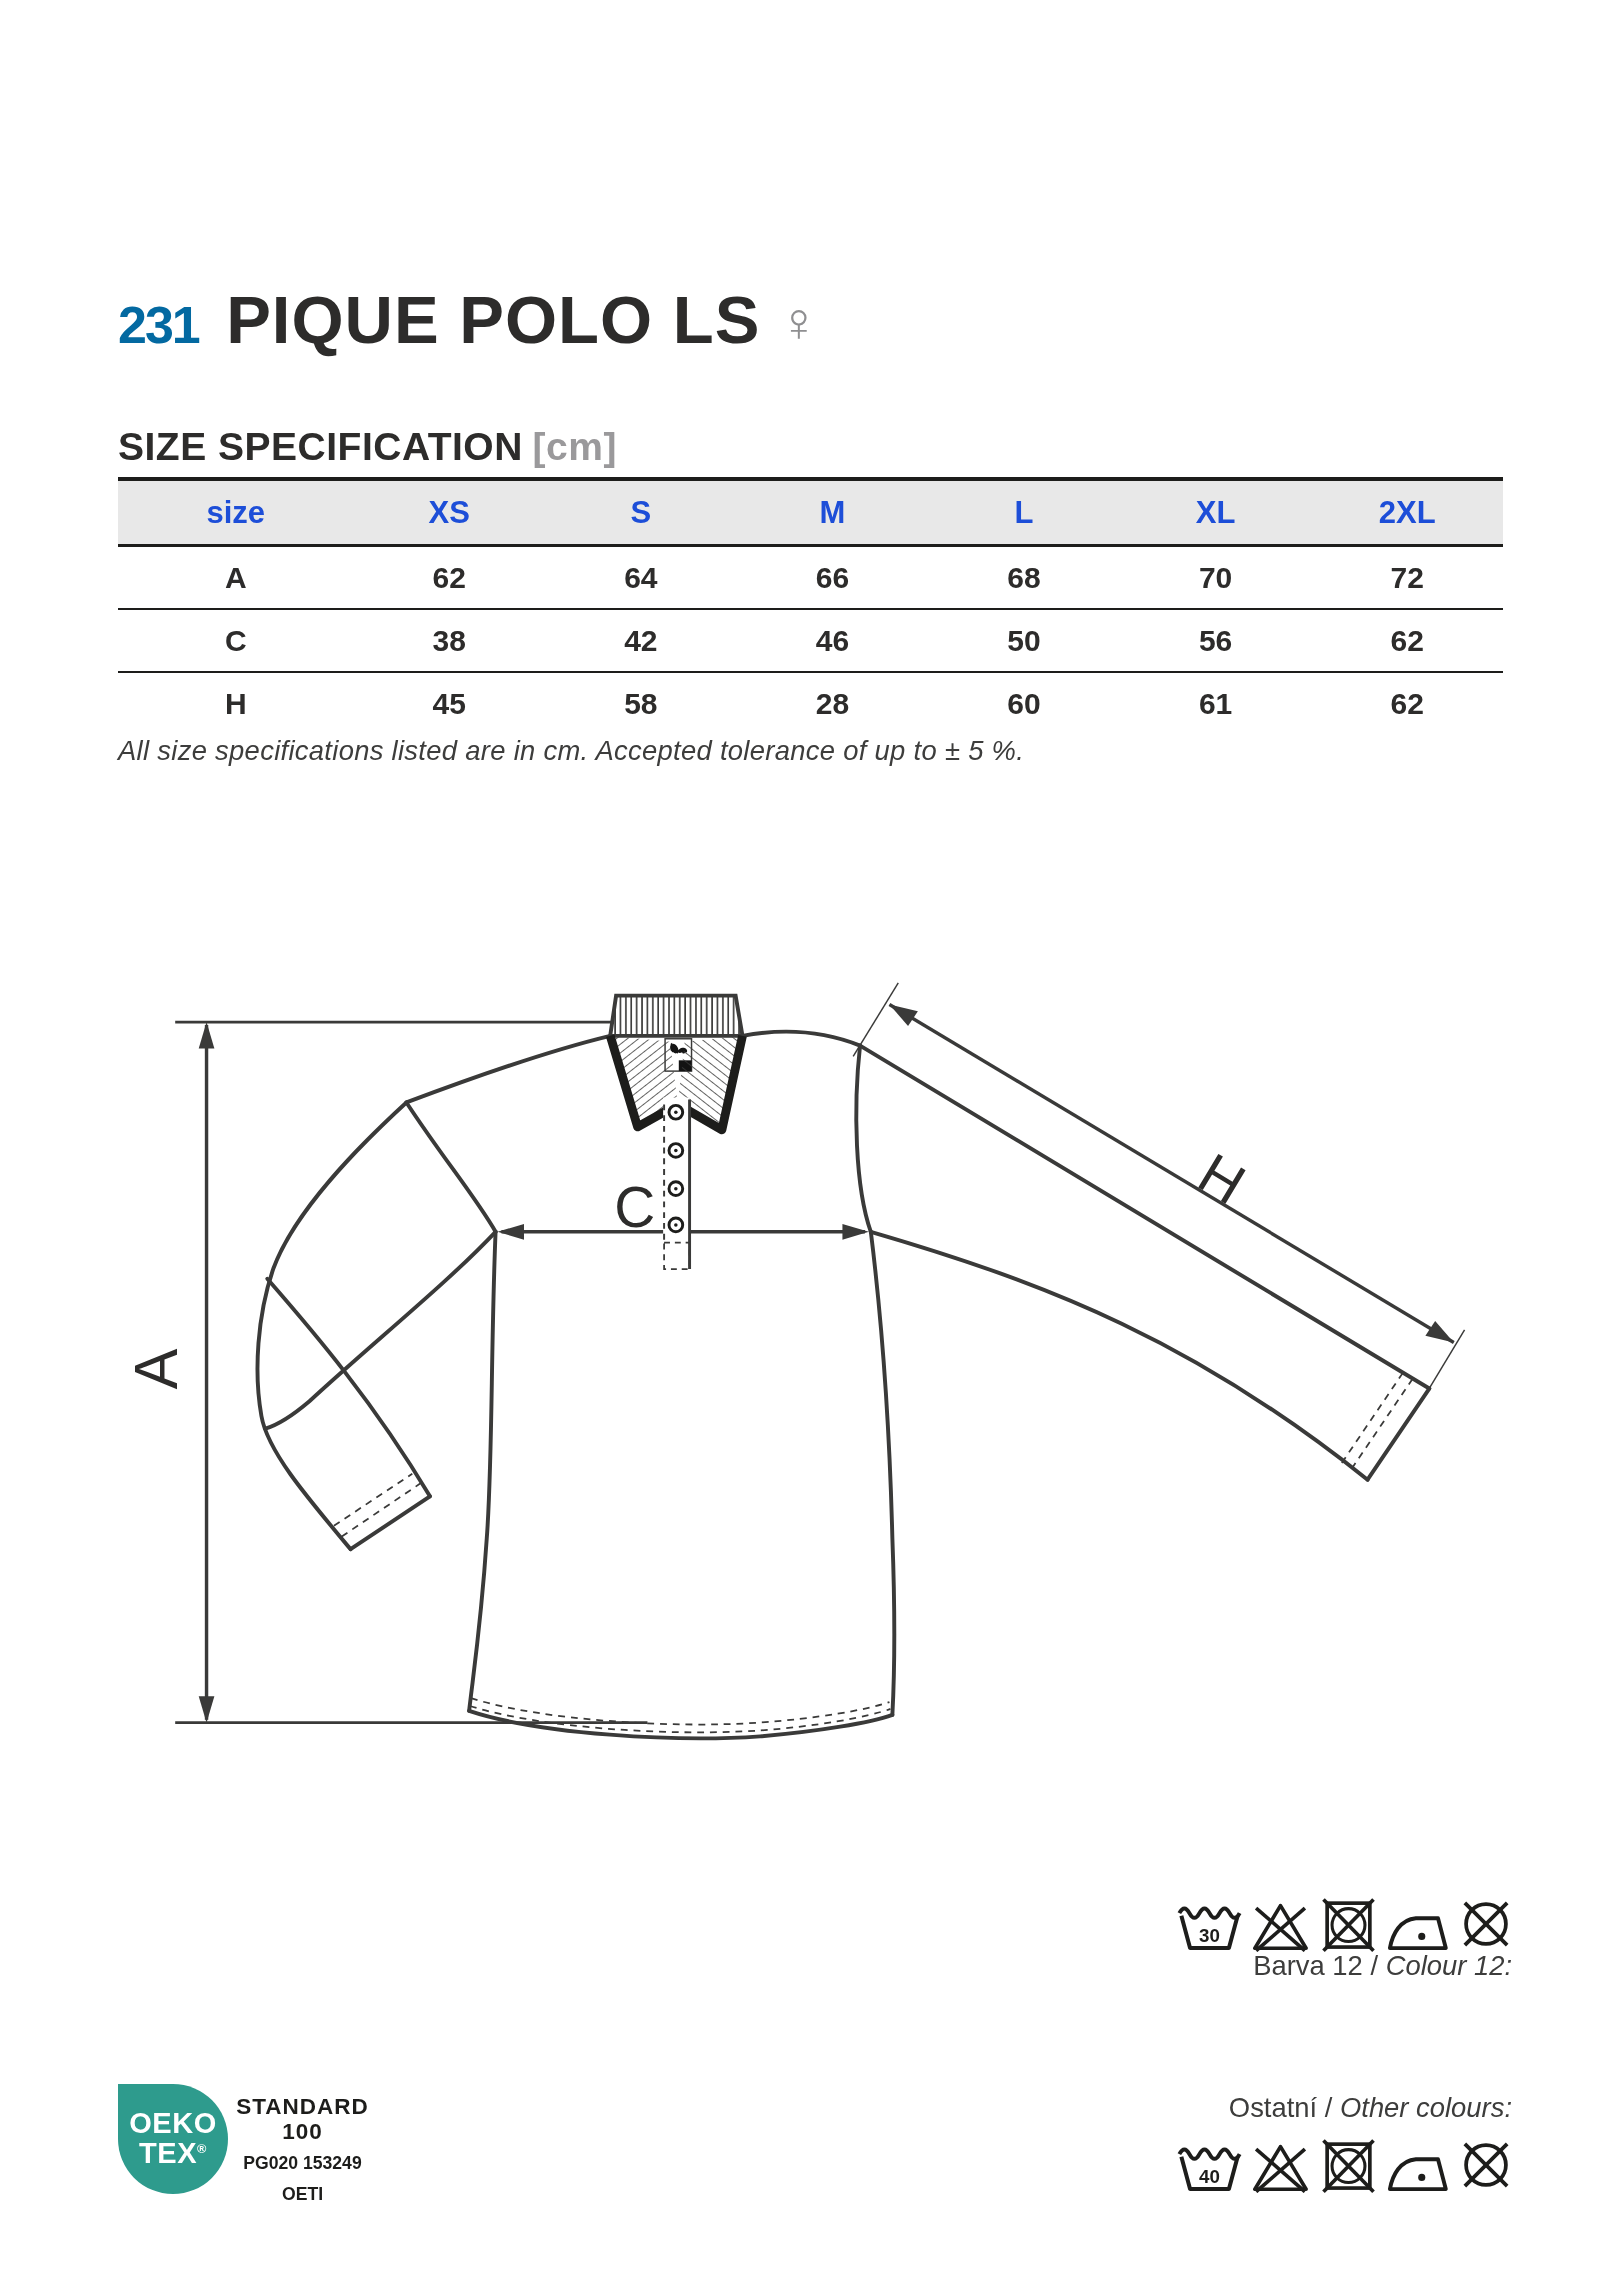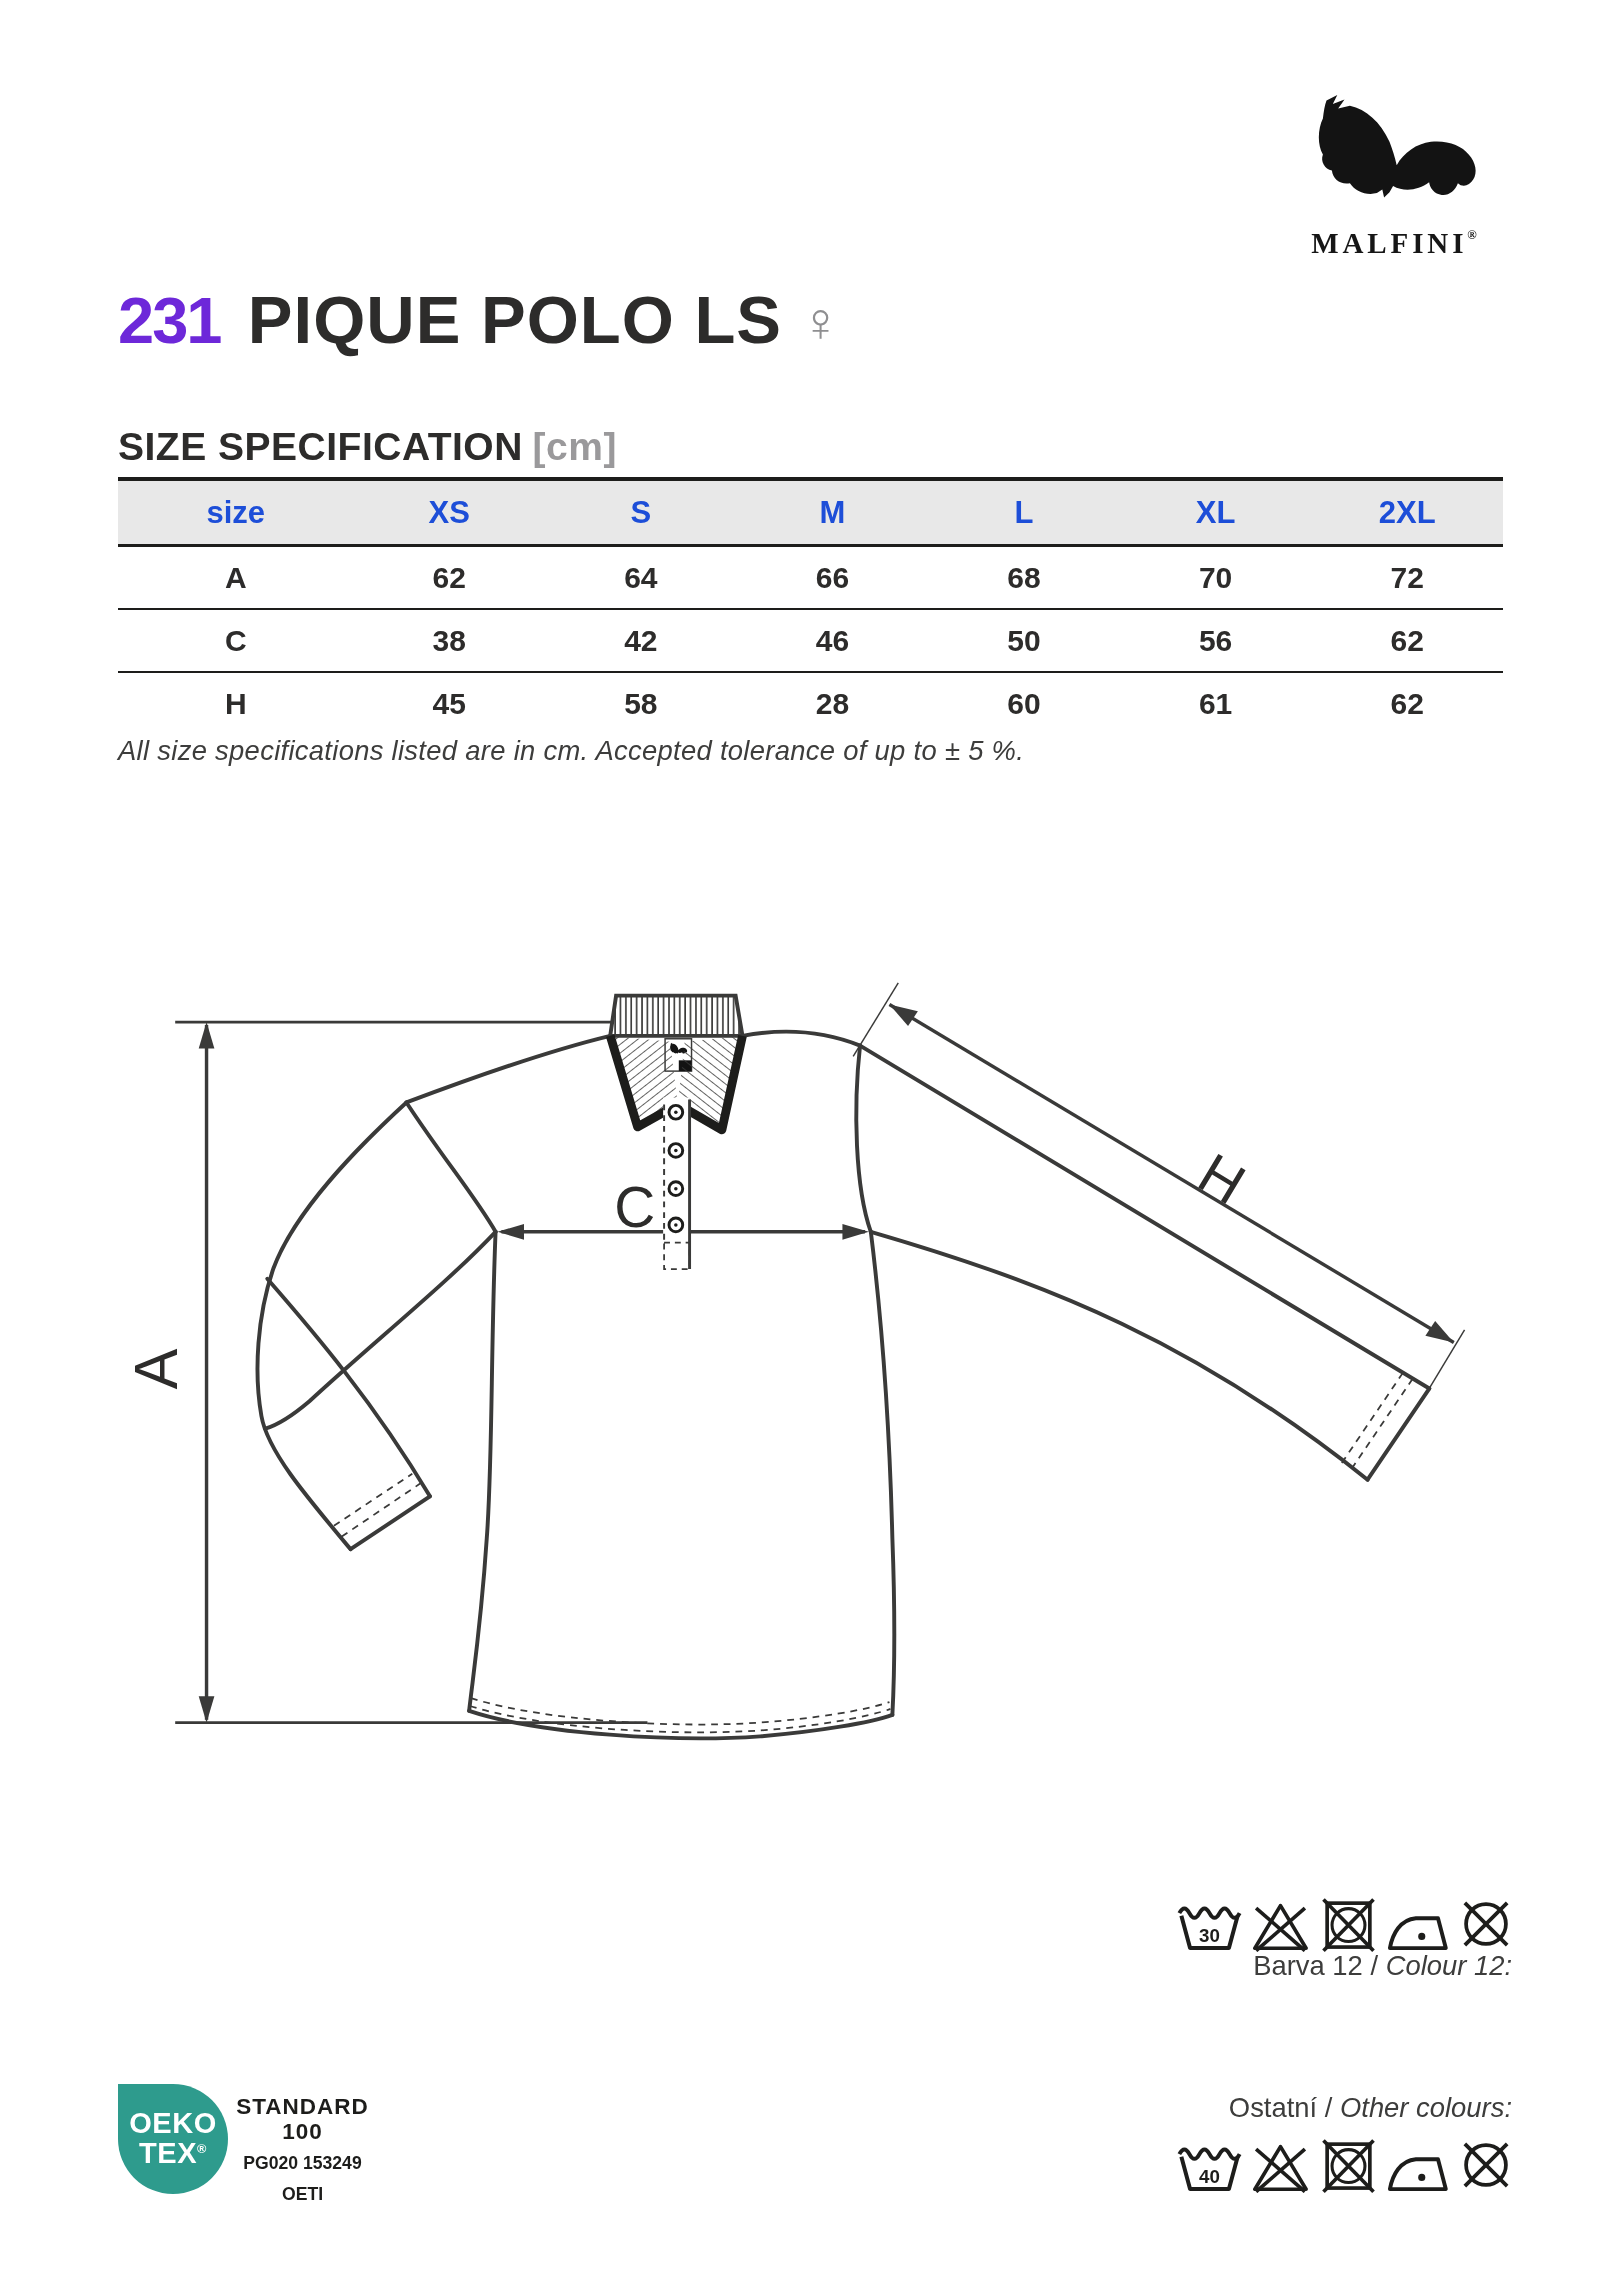--- a/index.html
+++ b/index.html
@@ -7,21 +7,21 @@
         font-family:"Liberation Sans", sans-serif;color:#2D2C2B;}
 
   
   .brand{position:absolute;left:1269px;top:86px;width:250px;text-align:center;}
   .brand .wordmark{margin-top:2px;font-family:"Liberation Serif", serif;font-weight:700;
         font-size:29px;letter-spacing:3.9px;color:#161616;white-space:nowrap;}
   .brand .wordmark .reg{font-size:12.7px;vertical-align:13.7px;letter-spacing:0;}
 
   
   .title-row{position:absolute;left:118px;top:286px;display:flex;align-items:baseline;white-space:nowrap;}
-  .product-code{font-size:65px;font-weight:800;color:#6d28d9;letter-spacing:-2px;line-height:1;}
+  .product-code{font-size:52px;font-weight:800;color:#0369a1;letter-spacing:-2px;line-height:1;}
   .product-name{font-size:67px;font-weight:800;color:#2D2C2B;letter-spacing:1px;line-height:1;margin-left:27.4px;}
   .gender{font-size:55px;font-weight:600;color:#8F8F91;margin-left:17.6px;line-height:1;position:relative;top:-2px;}
 
   
   .section-heading{position:absolute;left:118px;top:425px;font-size:39px;font-weight:700;color:#2D2C2B;letter-spacing:0.5px;}
   .section-heading .unit{color:#9A999B;font-weight:600;margin-left:9.8px;}
 
   
   table.size-table{position:absolute;left:118px;top:477px;width:1385px;border-collapse:collapse;table-layout:fixed;}
   table.size-table col.c0{width:17%;}
@@ -50,33 +50,20 @@
   .oeko-drop .reg{font-size:12.7px;vertical-align:9.8px;}
   .cert-text{position:absolute;left:229px;top:2094px;width:147px;text-align:center;color:#1D1D1B;}
   .cert-text .std{font-size:22.5px;font-weight:700;letter-spacing:1px;line-height:1.12;}
   .cert-text .code{margin-top:8.8px;font-size:17.6px;font-weight:700;line-height:1.25;}
 </style>
 </head>
 <body>
 
 <div class="page">
 
-  <div class="brand">
-    <svg width="218" height="135" viewBox="0 0 230 150">
-      <path fill="#131313" d="M 40,16 L 52,10 L 47,20 L 60,15 L 53,25 L 66,22
-        C 84,26 100,40 110,62 C 113,70 116,79 118,88
-        C 126,74 140,64 156,62 C 174,60 190,66 198,76
-        C 206,85 208,96 203,104 C 199,111 191,113 186,108
-        C 183,116 176,122 168,121 C 160,120 155,114 154,107
-        C 142,116 126,118 114,111 L 110,118 L 104,124 L 102,115 L 96,119
-        C 84,122 72,117 66,108 C 56,110 47,104 46,94
-        C 38,92 33,84 36,76 C 30,66 30,48 36,36 C 37,28 38,21 40,16 Z"></path>
-    </svg>
-    <div class="wordmark"><span>MALFINI</span><span class="reg">®</span></div>
-  </div>
 
   <div class="title-row">
     <span class="product-code">231</span>
     <span class="product-name">PIQUE POLO LS</span>
     <span class="gender">♀</span>
   </div>
 
   <div class="section-heading">
     <span>SIZE SPECIFICATION</span><span class="unit">[cm]</span>
   </div>

